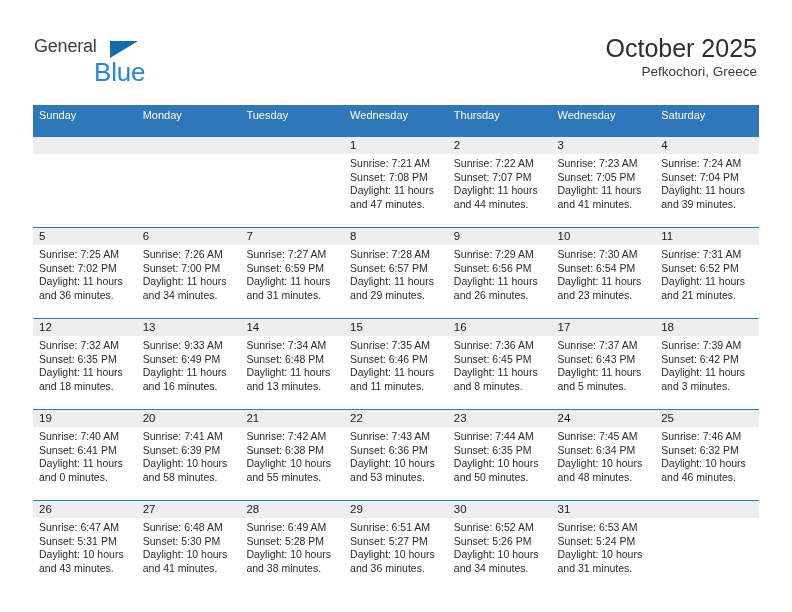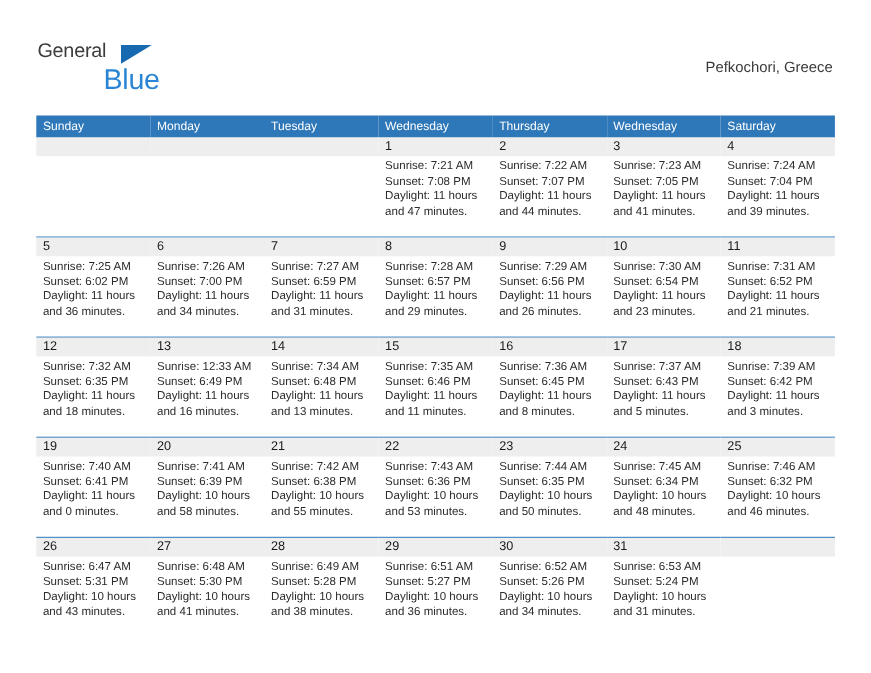--- a/index.html
+++ b/index.html
@@ -73,21 +73,21 @@
     text-align: right;
   }
   .cal-title {
     font-size: 25px;
     font-weight: 400;
     color: #2e2e2e;
     line-height: 30px;
     white-space: nowrap;
   }
   .cal-subtitle {
-    margin-top: 20px;
+    margin-top: 1px;
     font-size: 13.5px;
     font-weight: 400;
     color: #3a3a3a;
     line-height: 16px;
     white-space: nowrap;
   }
 
   
   .calendar {
     position: absolute;
@@ -101,21 +101,21 @@
     padding: 0;
     margin: 0;
     vertical-align: top;
   }
   .dow-row th {
     background: #2e77b8;
     color: #ffffff;
     font-size: 11px;
     font-weight: normal;
     text-align: left;
-    height: 20px;
+    height: 32px;
     line-height: 20px;
     padding-left: 6px;
     box-sizing: border-box;
     white-space: nowrap;
   }
 
   .week-row > td {
     border-top: 1.2px solid #2e77b8;
     height: 90px;
     box-sizing: border-box;
@@ -159,20 +159,21 @@
 
   <div class="header">
 
     <div class="brand">
       <span class="brand-general">General</span>
       <span class="brand-triangle"></span>
       <span class="brand-blue">Blue</span>
     </div>
 
     <div class="title-block">
+      <div class="cal-title">October 2025</div>
       <div class="cal-subtitle">Pefkochori, Greece</div>
     </div>
 
   </div>
 
   <table class="calendar">
     <colgroup>
       <col style="width:103.71px">
         <col style="width:103.71px">
         <col style="width:103.71px">
@@ -253,21 +254,21 @@
               </div>
             </div>
           </td>
         </tr>
         <tr class="week-row">
           <td>
             <div class="cell-inner">
               <div class="daynum-band">5</div>
               <div class="cell-body">
                 <div class="ln">Sunrise: 7:25 AM</div>
-                <div class="ln">Sunset: 6:02 PM</div>
+                <div class="ln">Sunset: 7:02 PM</div>
                 <div class="ln">Daylight: 11 hours</div>
                 <div class="ln">and 36 minutes.</div>
               </div>
             </div>
           </td>
           <td>
             <div class="cell-inner">
               <div class="daynum-band">6</div>
               <div class="cell-body">
                 <div class="ln">Sunrise: 7:26 AM</div>
@@ -342,21 +343,21 @@
                 <div class="ln">Sunset: 6:35 PM</div>
                 <div class="ln">Daylight: 11 hours</div>
                 <div class="ln">and 18 minutes.</div>
               </div>
             </div>
           </td>
           <td>
             <div class="cell-inner">
               <div class="daynum-band">13</div>
               <div class="cell-body">
-                <div class="ln">Sunrise: 12:33 AM</div>
+                <div class="ln">Sunrise: 9:33 AM</div>
                 <div class="ln">Sunset: 6:49 PM</div>
                 <div class="ln">Daylight: 11 hours</div>
                 <div class="ln">and 16 minutes.</div>
               </div>
             </div>
           </td>
           <td>
             <div class="cell-inner">
               <div class="daynum-band">14</div>
               <div class="cell-body">

